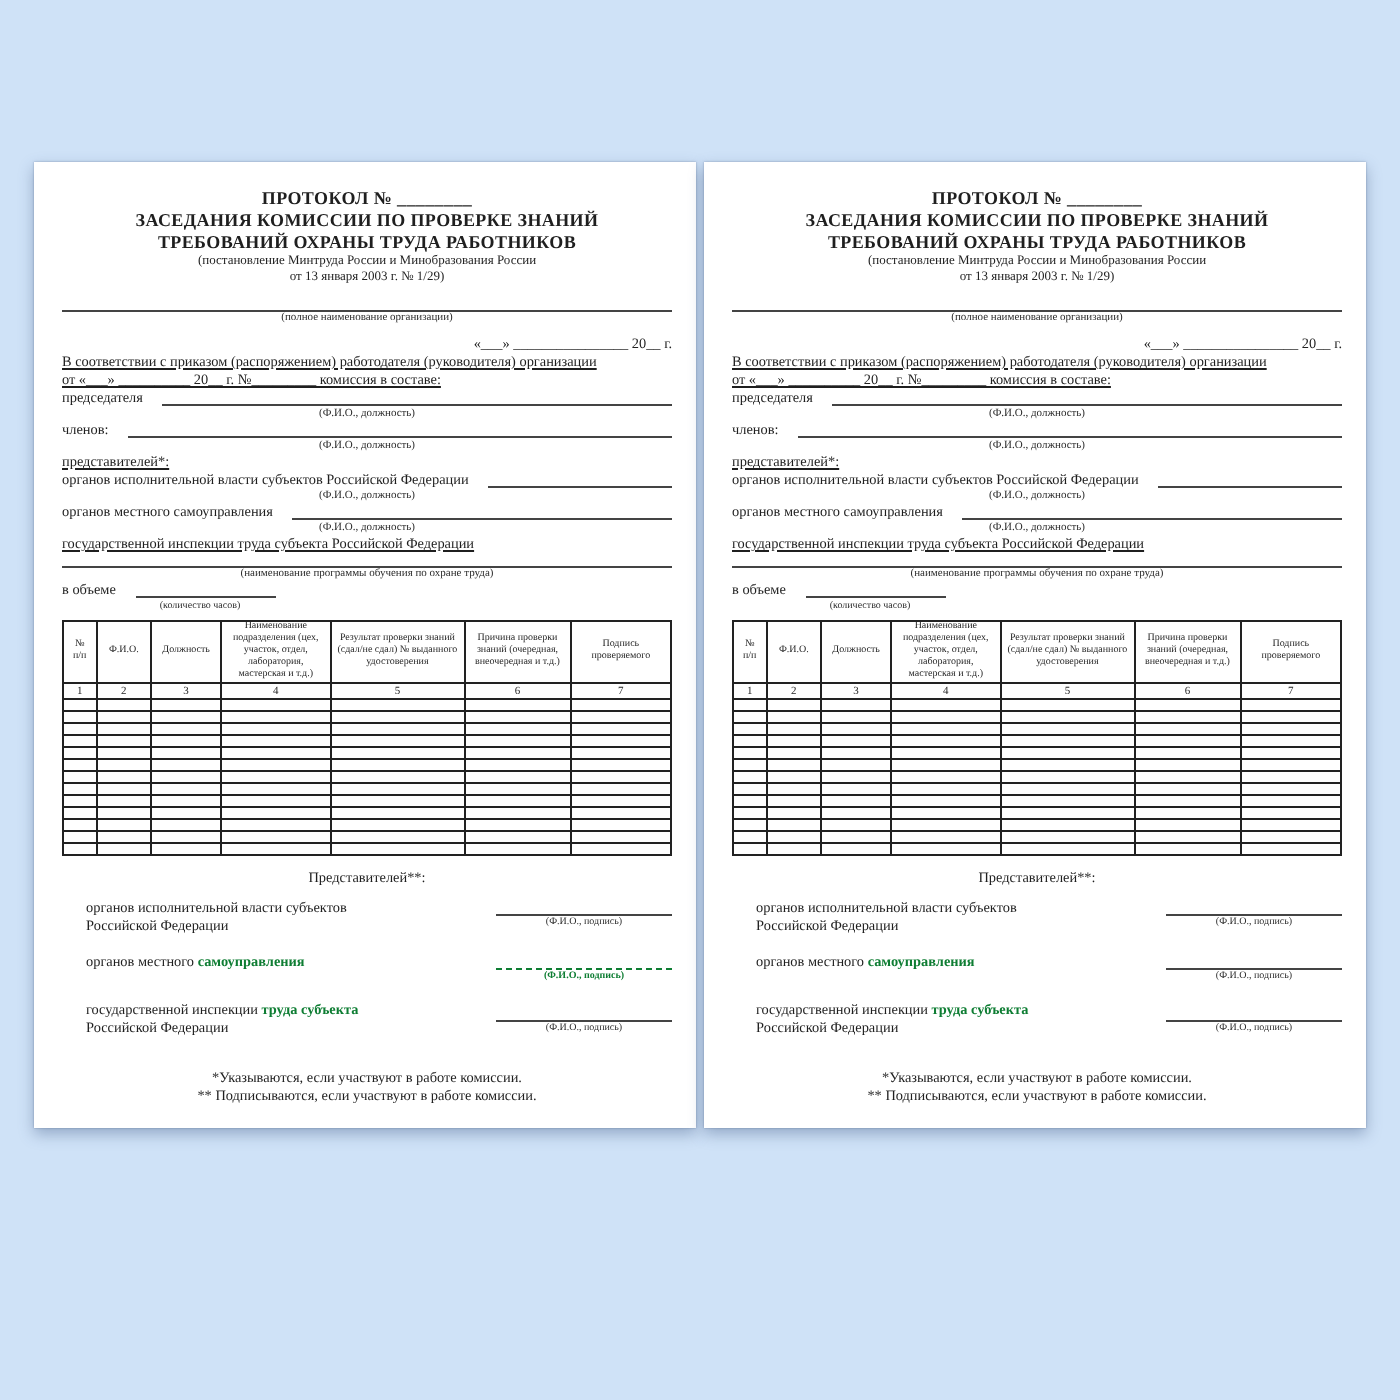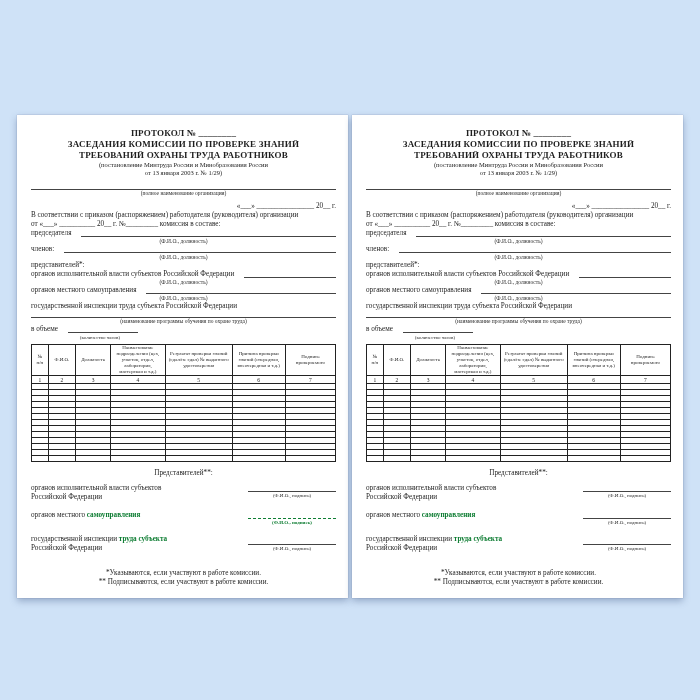--- a/index.html
+++ b/index.html
@@ -13,41 +13,41 @@
   *{box-sizing:border-box;}
   html,body{margin:0;padding:0;}
   body{
     width:700px;height:700px;overflow:hidden;
     background:var(--background);
     font-family:"Liberation Serif", serif;
   }
   .scene{
     width:700px;height:700px;
     display:flex;align-items:flex-start;justify-content:center;
-    padding-top:115px;
+    padding-top:81px;
   }
   .sheets{display:flex;gap:4px;}
   .page{
     width:331px;height:483px;
     background:var(--page);
     color:var(--ink);
     box-shadow:0 3px 7px rgba(60,85,130,.40), 0 0 1px rgba(90,105,140,.55);
     padding:12px 12px 0 14px;
     position:relative;
   }
   
   .title-block{text-align:center;margin-top:1px;}
   .t-main{font-weight:bold;font-size:9px;line-height:11px;letter-spacing:.2px;}
   .t-sub{font-size:6.5px;line-height:8px;}
   
   .rule{border-bottom:1px solid var(--line);height:1px;margin-top:12px;}
   .rule.program{margin-top:6px;}
   .caption{font-size:5.5px;line-height:7px;text-align:center;color:#2c2c2c;}
   .date-line{font-size:7.2px;line-height:10px;text-align:right;margin-top:4px;}
-  .body-line{font-size:7.2px;line-height:9px;}
+  .body-line{font-size:7.2px;line-height:9px;text-decoration:underline;}
   .fill-row{display:flex;align-items:flex-end;font-size:7.2px;line-height:9px;gap:10px;}
   .fill{flex:1;border-bottom:1px solid var(--line);margin-bottom:1px;min-width:10px;}
   .fill.short{flex:0 0 70px;}
   .hours-cap{width:70px;margin-left:34px;text-align:center;font-size:5px;line-height:7px;color:#2c2c2c;}
   
   table.znaniya{width:100%;border-collapse:collapse;table-layout:fixed;margin-top:3px;}
   table.znaniya th, table.znaniya td{
     border:1px solid var(--grid);
     font-weight:normal;font-size:5px;line-height:6px;
     padding:0 1px;text-align:center;vertical-align:middle;
@@ -58,21 +58,21 @@
   tr.num-row td{height:8px;font-size:5.5px;}
   tbody.fill-body td{height:6px;}
   .w1{width:5.5%;}.w2{width:9%;}.w3{width:11.5%;}.w4{width:18%;}
   .w5{width:22%;}.w6{width:17.5%;}.w7{width:16.5%;}
   
   .footer{margin-top:7px;}
   .rep-label{font-size:7.2px;line-height:9px;text-align:center;}
   .sig-row{display:flex;justify-content:space-between;align-items:flex-start;margin-top:6px;}
   .sig-row.mid{margin-top:9px;}
   .sig-row.last{margin-top:9px;align-items:center;}
-  .sig-label{font-size:7.2px;line-height:9px;max-width:205px;}
+  .sig-label{font-size:7.2px;line-height:9px;max-width:205px;margin-left:12px;}
   .sig-sign{width:88px;padding-top:2px;flex:0 0 88px;}
   .sig-line{border-bottom:1px solid var(--line);height:6px;}
   .sig-cap{font-size:5px;line-height:7px;text-align:center;color:#2c2c2c;}
   .green{color:var(--green);font-weight:bold;}
   
   .page:nth-child(1) .sig-row.mid .sig-line{border-bottom:1px dashed var(--green);}
   .page:nth-child(1) .sig-row.mid .sig-cap{color:var(--green);font-weight:bold;}
   .footnotes{margin-top:16px;}
   .footnote{font-size:7.2px;line-height:9px;text-align:center;}
 </style>

